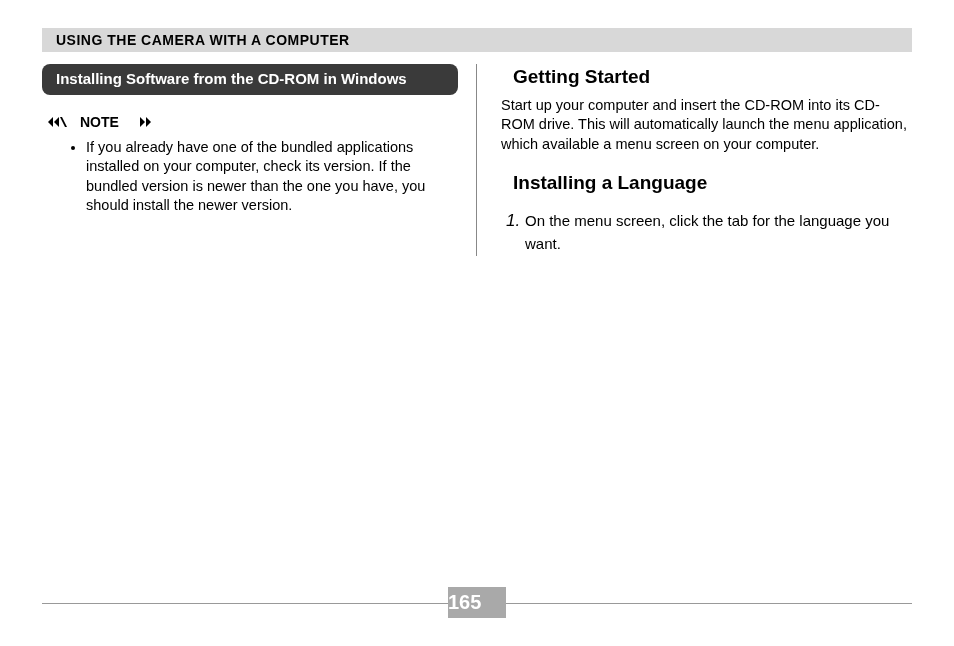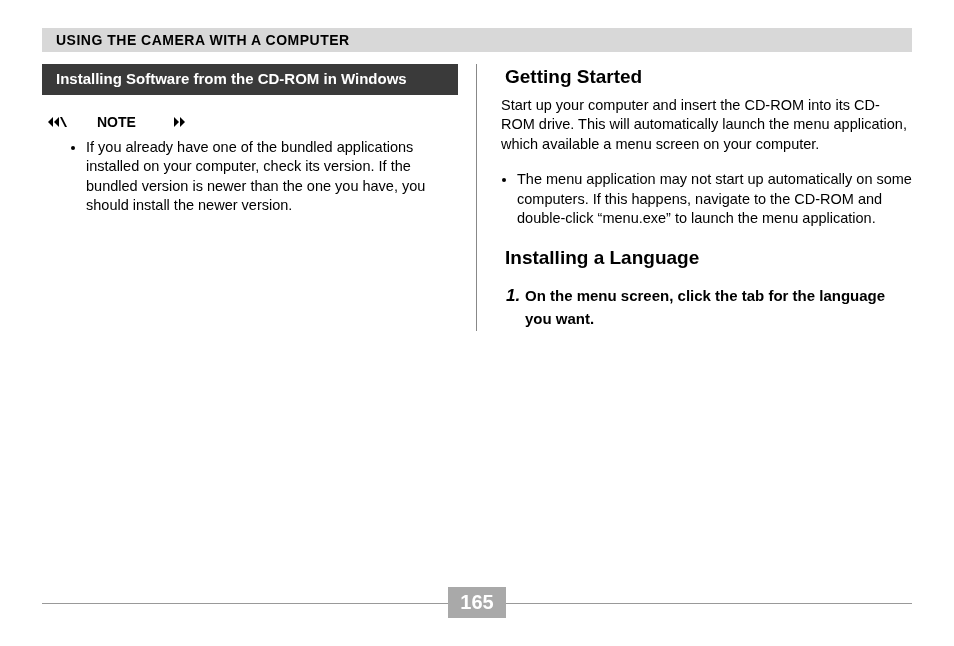--- a/index.html
+++ b/index.html
@@ -43,56 +43,56 @@
   .col-right {
     padding-left: 24px;
   }
   .section-pill {
     background: #3a3a3a;
     color: #fff;
     font-weight: bold;
     font-size: 15px;
     line-height: 1.25;
     padding: 6px 14px 6px 14px;
-    border-radius: 0;
+    border-radius: 8px;
     margin-bottom: 8px;
   }
   .para {
     margin: 0 0 16px 0;
   }
   .h2 {
     font-weight: bold;
     font-size: 19px;
-    margin: 0 0 6px 4px;
+    margin: 0 0 6px 12px;
   }
   .note-heading {
     font-weight: bold;
     font-size: 14px;
     margin: 18px 0 6px 6px;
     display: flex;
     align-items: center;
-    gap: 23px;
+    gap: 6px;
   }
   .note-heading .ornament svg {
     display: block;
   }
   .bullet-list {
     margin: 0 0 24px 0;
     padding-left: 44px;
     list-style: disc;
   }
   .bullet-list-tight {
     margin: 0 0 16px 0;
     padding-left: 16px;
     list-style: disc;
   }
   ol.numbered {
     margin: 14px 0 0 0;
     padding-left: 24px;
-    font-weight: bold;
+    font-weight: normal;
   }
   ol.numbered li {
     font-style: italic;
     font-size: 17px;
   }
   ol.numbered li span {
     font-style: normal;
     font-size: 15px;
   }
   .footer {
@@ -109,21 +109,21 @@
     top: 50%;
   }
   .page-num {
     position: relative;
     width: 58px;
     margin: 0 auto;
     background: #a9a9a9;
     color: #fff;
     font-weight: bold;
     font-size: 20px;
-    text-align: center;
+    text-align: left;
     padding: 4px 0;
   }
 </style>
 </head>
 <body>
 
 <div class="page">
 
   <div class="header-bar">USING THE CAMERA WITH A COMPUTER</div>
 
@@ -153,23 +153,20 @@
       <ul class="bullet-list">
         <li>If you already have one of the bundled applications installed on your computer, check its version. If the bundled version is newer than the one you have, you should install the newer version.</li>
       </ul>
 
     </div>
 
     <div class="col col-right">
       <div class="h2">Getting Started</div>
       <p class="para">Start up your computer and insert the CD-ROM into its CD-ROM drive. This will automatically launch the menu application, which available a menu screen on your computer.</p>
 
-      <ul class="bullet-list-tight">
-        <li>The menu application may not start up automatically on some computers. If this happens, navigate to the CD-ROM and double-click “menu.exe” to launch the menu application.</li>
-      </ul>
 
       <div class="h2">Installing a Language</div>
 
       <ol class="numbered">
         <li><span>On the menu screen, click the tab for the language you want.</span></li>
       </ol>
     </div>
 
   </div>
 

